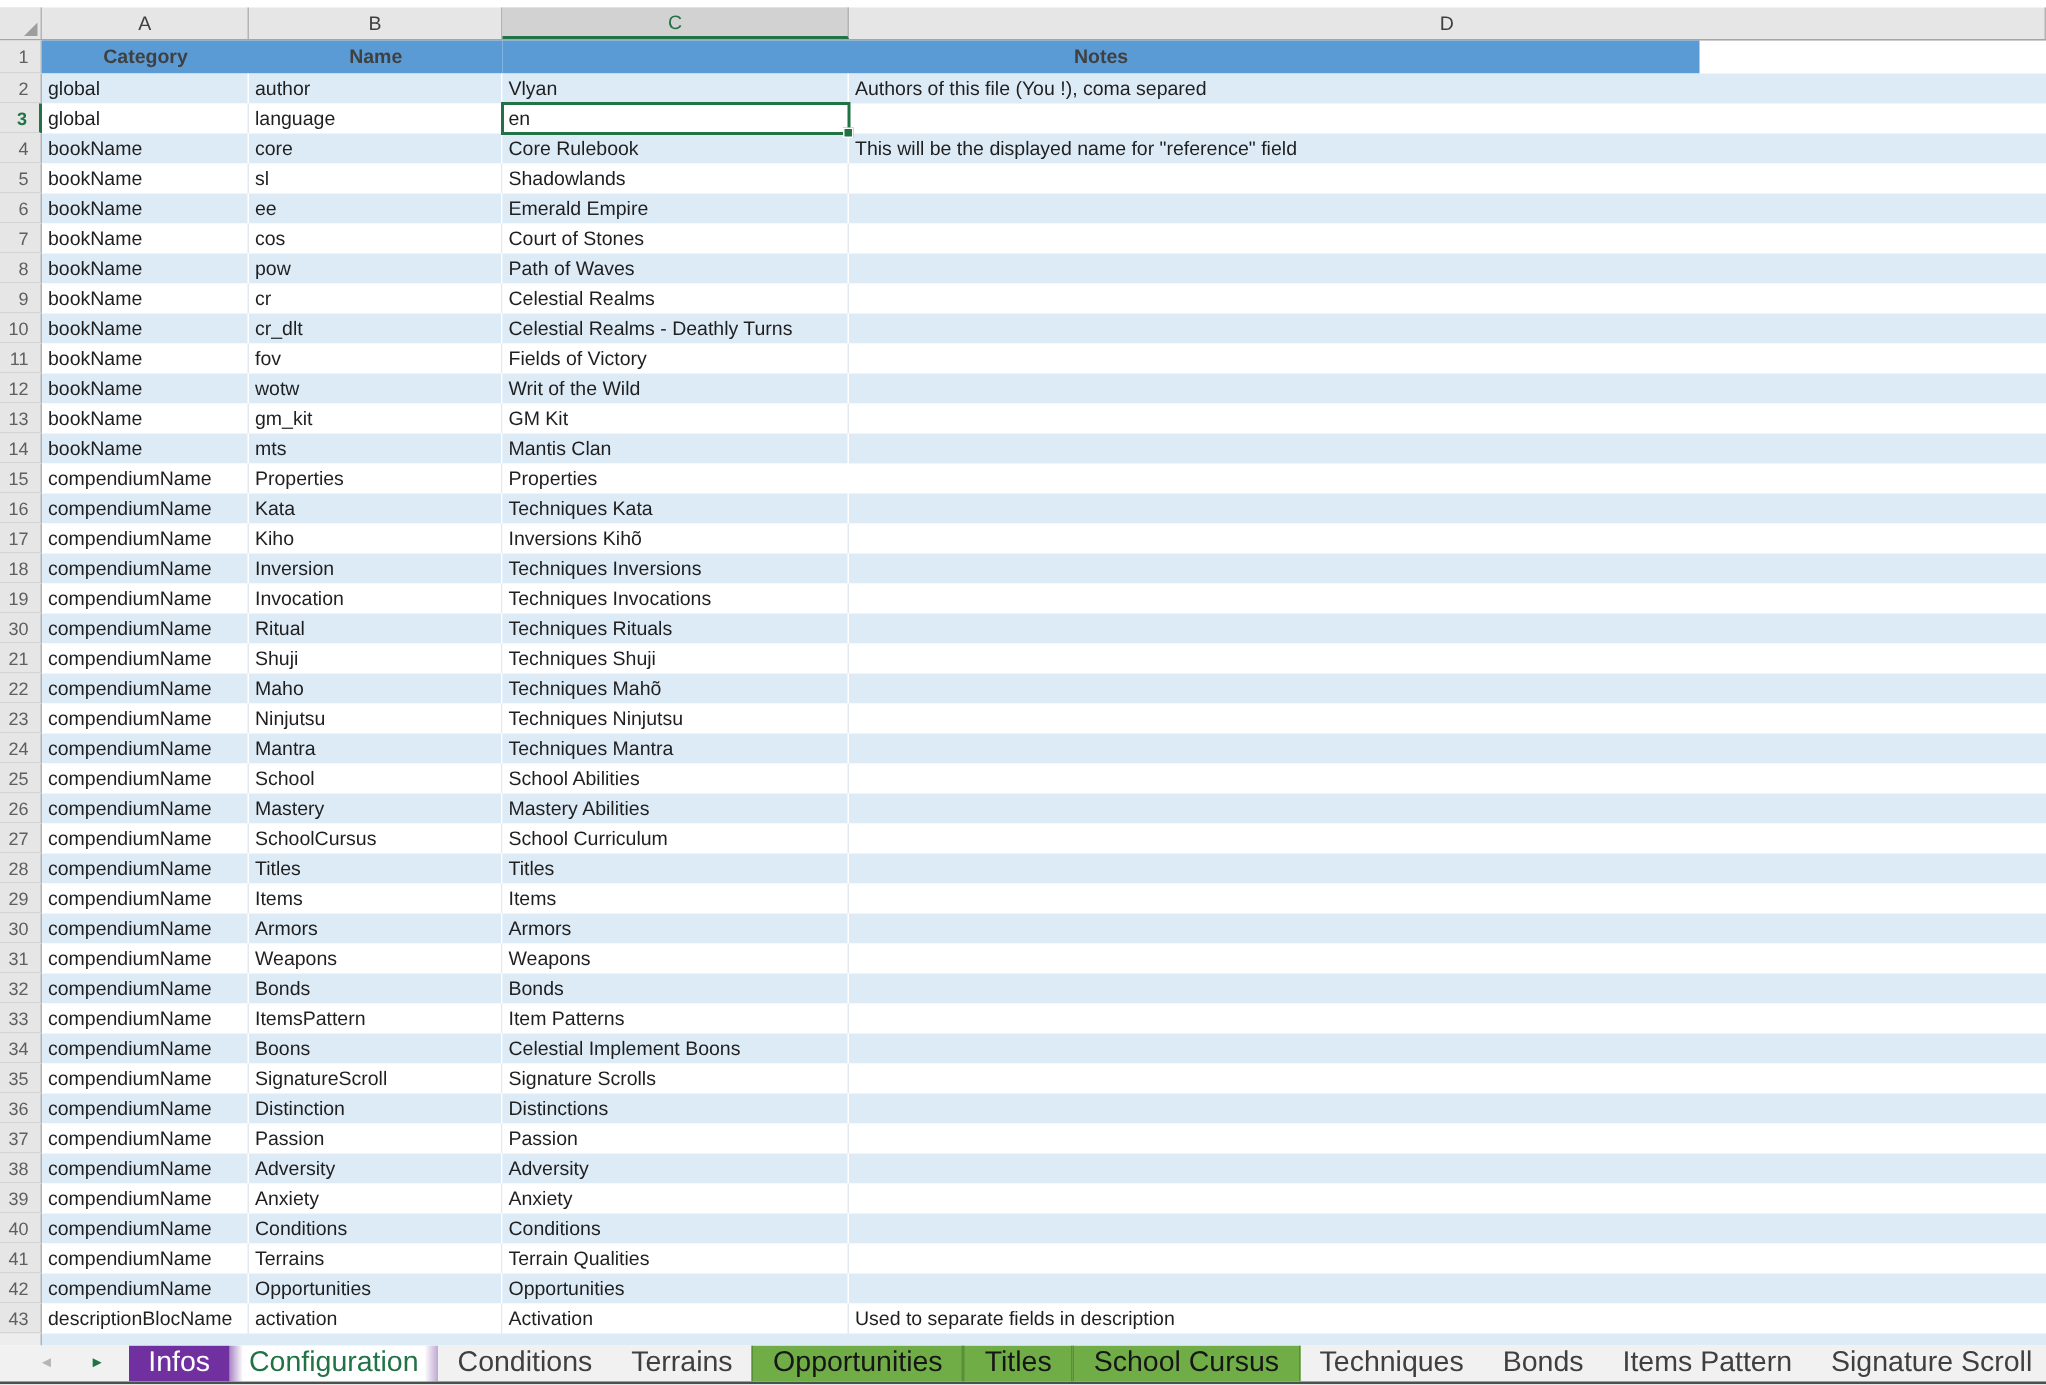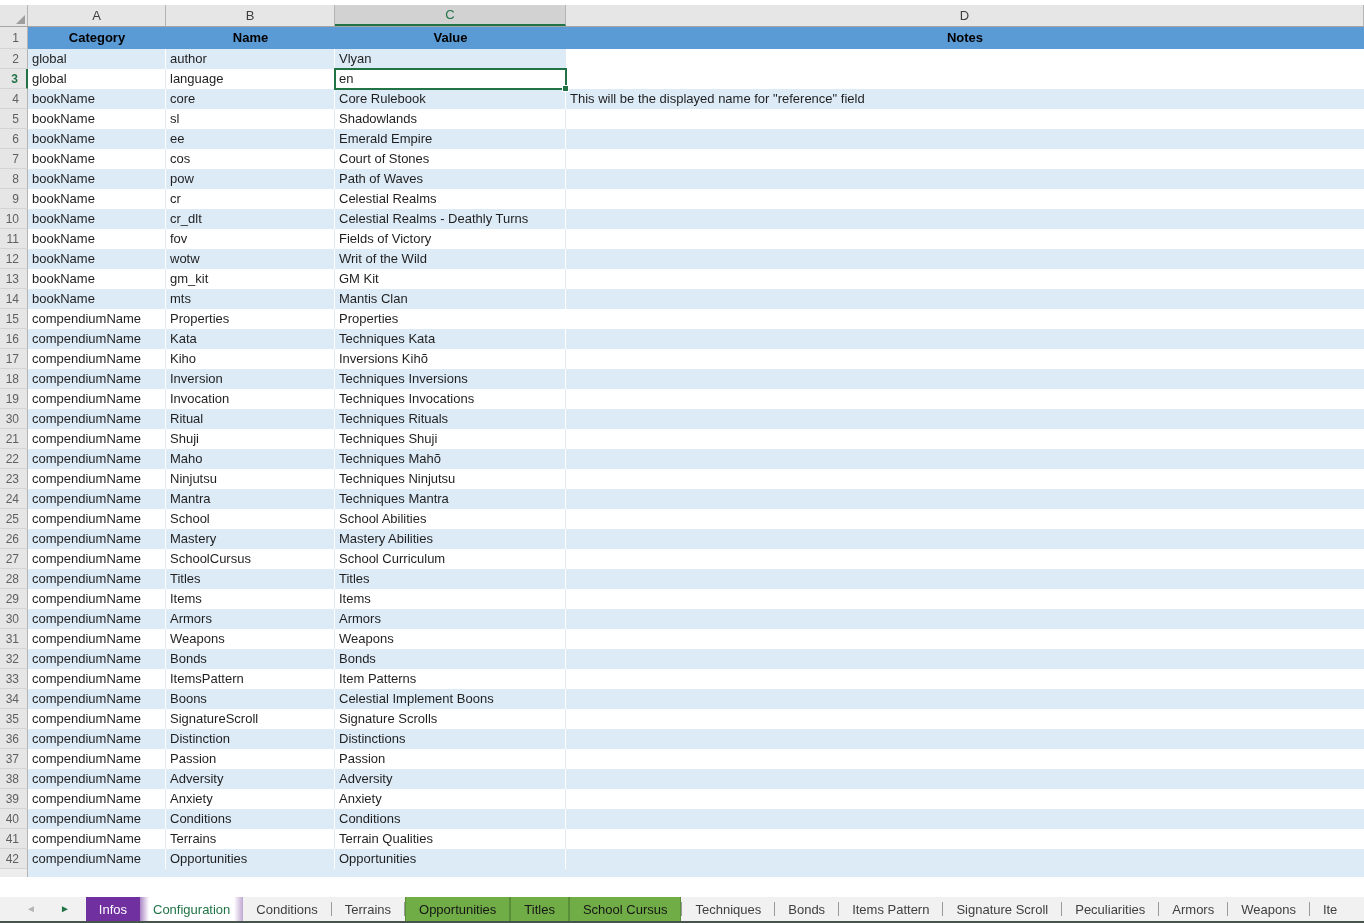--- a/index.html
+++ b/index.html
@@ -21,21 +21,21 @@
   
   .grid { width:1364px; }
   .row { display:flex; height:20px; }
   .row.hdr { height:22px; }
   .rownum { width:28px; background:#e6e6e6; border-right:1px solid #b4b4b4; border-bottom:1px solid #d4d4d4;
             font-size:12px; color:#5f5f5f; text-align:right; padding-right:8px; line-height:20px; }
   .row.hdr .rownum { line-height:22px; }
   .rownum.sel { color:var(--accent); font-weight:bold; border-right:2px solid var(--accent); }
   .cell { font-size:13px; color:#1f1f1f; line-height:20px; padding-left:4px; white-space:nowrap; overflow:hidden; }
   .c0 { width:138px; } .c1 { width:169px; } .c2 { width:231px; } .c3 { width:798px; }
-  .row.hdr .cell { background:var(--hdr-fill); font-weight:bold; color:#000000; text-align:center;
+  .row.hdr .cell { background:var(--hdr-fill); font-weight:bold; color:#404040; text-align:center;
                    line-height:22px; padding-left:0; }
   .row.band .cell { background:var(--band-fill); border-right:1px solid #ffffff; }
   .row.plainr .cell { background:#ffffff; border-right:1px solid #e4e9ef; }
   .row .cell:last-child { border-right:none; }
 
   .row44 { display:flex; height:8px; }
   .row44 .hdrpart { width:28px; background:#ededed; border-right:1px solid #b4b4b4; }
   .row44 .bodypart { flex:1; background:var(--band-fill); }
 
   
@@ -44,21 +44,21 @@
   .fill-handle { position:absolute; right:-4px; bottom:-4px; width:7px; height:7px;
                  background:var(--accent); border:1px solid #fff; }
 
   
   .tabbar { position:absolute; left:0; bottom:0; width:1364px; height:26px; background:#f1f1f1;
             display:flex; align-items:stretch; border-bottom:2px solid #47544b; overflow:hidden; }
   .tabnav { display:flex; align-items:center; gap:24px; padding:0 16px 0 26px; }
   .navarrow { font-size:10px; line-height:1; }
   .navarrow.left { color:#b5b5b5; }
   .navarrow.right { color:var(--accent); }
-  .tab { display:flex; align-items:center; padding:0 13px; font-size:13px; color:#3f3f3f;
+  .tab { display:flex; align-items:center; padding:0 13px; font-size:19px; color:#3f3f3f;
          white-space:nowrap; cursor:default; }
   .tab.purple { background:var(--tab-purple); color:#ffffff; }
   .tab.green { background:var(--tab-green); color:#161616; border-left:1px solid #5a8f39; border-right:1px solid #5a8f39; }
   .tab.active { background:linear-gradient(90deg, rgba(112,48,160,.55) 0px, #ffffff 9px,
                 #ffffff calc(100% - 9px), rgba(112,48,160,.38) 100%);
                 color:var(--accent); font-weight:normal; }
   .tabsep { width:1px; height:14px; background:#9a9a9a; align-self:center; }
 </style>
 </head>
 <body>
@@ -75,28 +75,28 @@
       <div class="colhead c1">B</div>
       <div class="colhead c2 selected">C</div>
       <div class="colhead c3">D</div>
     </div>
 
   <div class="grid" id="grid">
       <div class="row hdr">
         <div class="rownum">1</div>
         <div class="cell c0">Category</div>
         <div class="cell c1">Name</div>
-        <div class="cell c2">Value</div>
         <div class="cell c3">Notes</div>
       </div>
       <div class="row band">
         <div class="rownum">2</div>
         <div class="cell c0">global</div>
         <div class="cell c1">author</div>
         <div class="cell c2">Vlyan</div>
+        <div class="cell c3">Authors of this file (You !), coma separed</div>
       </div>
       <div class="row plainr">
         <div class="rownum sel">3</div>
         <div class="cell c0">global</div>
         <div class="cell c1">language</div>
         <div class="cell c2">en</div>
       </div>
       <div class="row band">
         <div class="rownum">4</div>
         <div class="cell c0">bookName</div>
@@ -361,20 +361,27 @@
         <div class="cell c1">Terrains</div>
         <div class="cell c2">Terrain Qualities</div>
         <div class="cell c3"></div>
       </div>
       <div class="row band">
         <div class="rownum">42</div>
         <div class="cell c0">compendiumName</div>
         <div class="cell c1">Opportunities</div>
         <div class="cell c2">Opportunities</div>
         <div class="cell c3"></div>
+      </div>
+      <div class="row plainr">
+        <div class="rownum">43</div>
+        <div class="cell c0">descriptionBlocName</div>
+        <div class="cell c1">activation</div>
+        <div class="cell c2">Activation</div>
+        <div class="cell c3">Used to separate fields in description</div>
       </div>
     </div>
 
   <div class="row44">
     <div class="hdrpart"></div>
     <div class="bodypart"></div>
   </div>
 
   <div class="sel-outline">
     <div class="fill-handle"></div>

